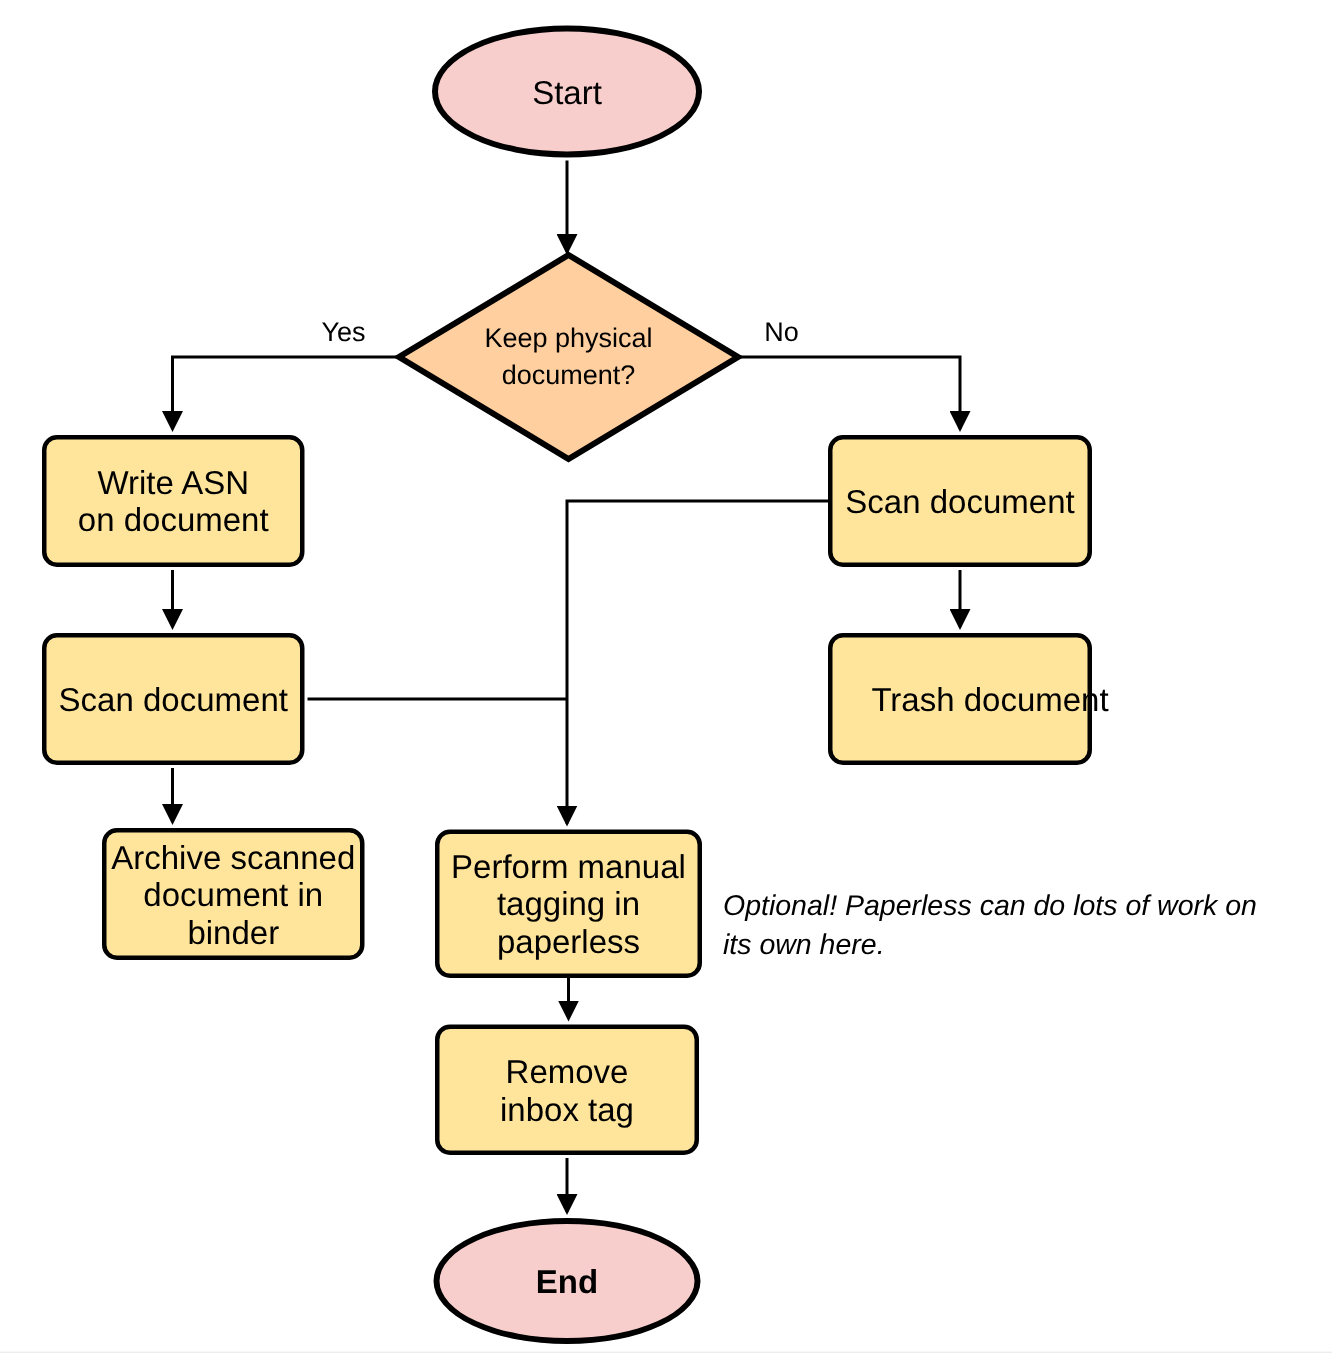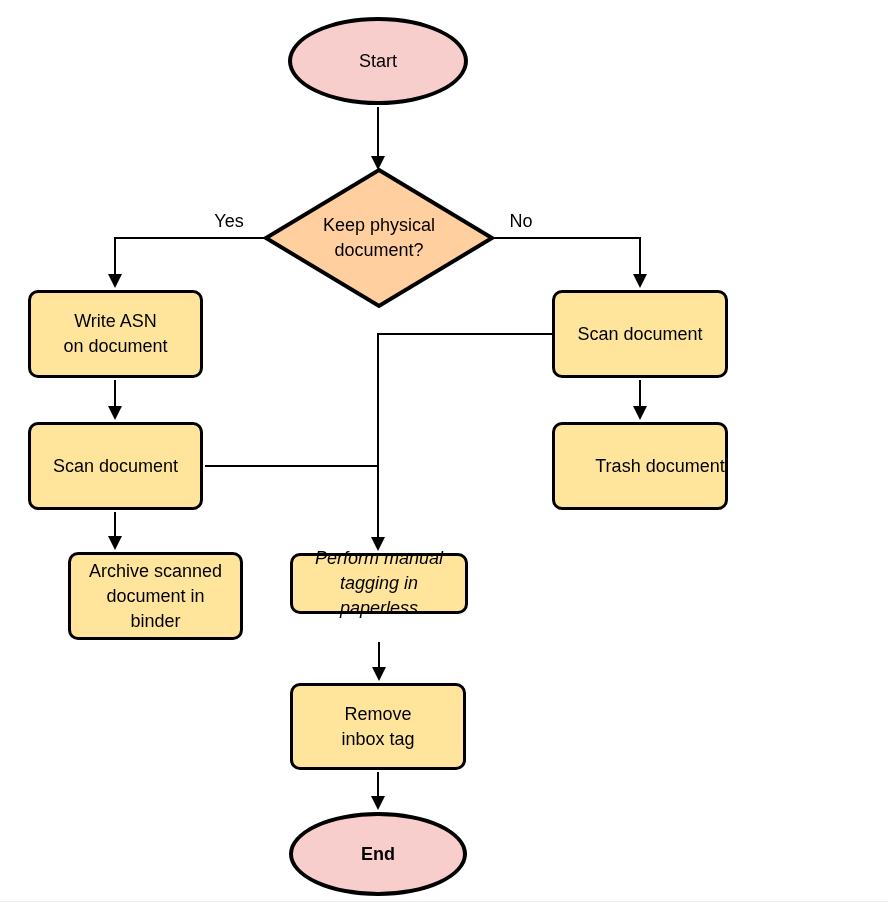--- a/index.html
+++ b/index.html
@@ -33,21 +33,21 @@
     stroke-width: 4;
   }
   .node {
     position: absolute;
     box-sizing: border-box;
     display: flex;
     flex-direction: column;
     align-items: center;
     justify-content: center;
     text-align: center;
-    font-size: 18px;
+    font-size: 22px;
     line-height: 25px;
     background: var(--process-fill, #ffe59c);
     border: 3px solid var(--stroke, #000);
     border-radius: 10px;
   }
   .node span { display: block; white-space: nowrap; }
   .terminator {
     background: var(--terminator-fill, #f8cecc);
     border-width: 4px;
     border-radius: 50%;
@@ -155,31 +155,35 @@
   </div>
 
   <div class="node" style="left:552px; top:290px; width:176px; height:88px;">
     <span>Scan document</span>
   </div>
 
   <div class="node" style="left:552px; top:422px; width:176px; height:88px;padding-left:40px;">
     <span>Trash document</span>
   </div>
 
-  <div class="node" style="left:290px; top:553px; width:178px; height:61px;font-style:italic;">
+  <div class="node" style="left:290px; top:553px; width:178px; height:99px;">
     <span>Perform manual</span>
     <span>tagging in</span>
     <span>paperless</span>
   </div>
 
   <div class="node" style="left:290px; top:683px; width:176px; height:87px;">
     <span>Remove</span>
     <span>inbox tag</span>
   </div>
 
   <div class="node terminator" style="left:289px; top:812px; width:178px; height:84px;font-weight:bold;">
     <span>End</span>
   </div>
 
+  <div class="note">
+    <span>Optional! Paperless can do lots of work on</span>
+    <span>its own here.</span>
+  </div>
 
   <div class="bottom-edge"></div>
 
 </div>
 
 </body></html>

